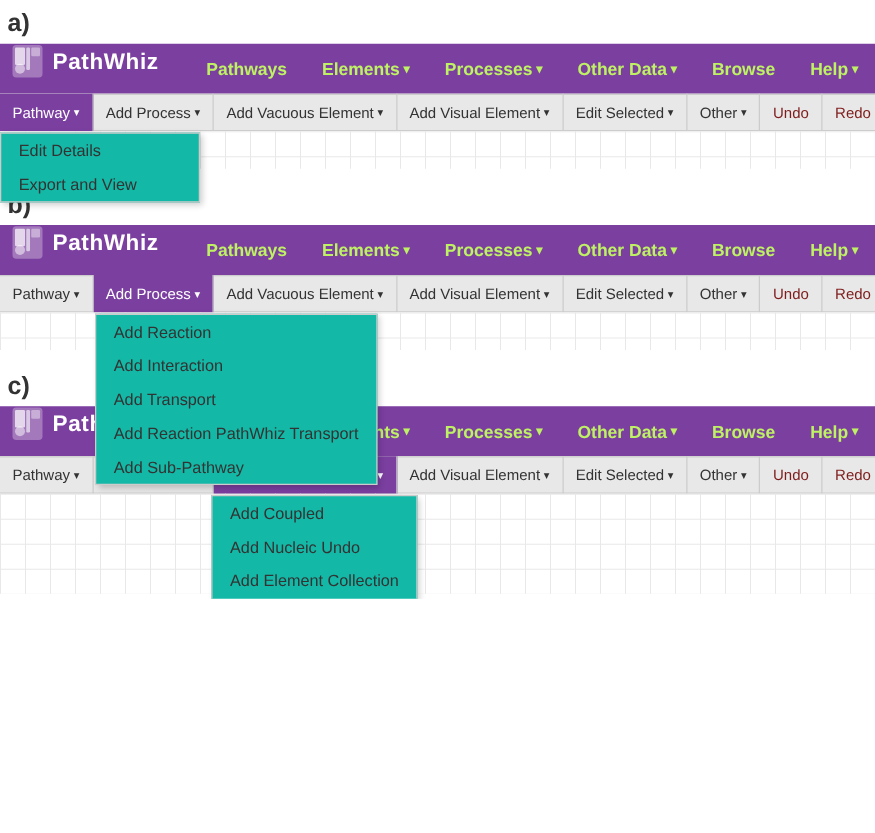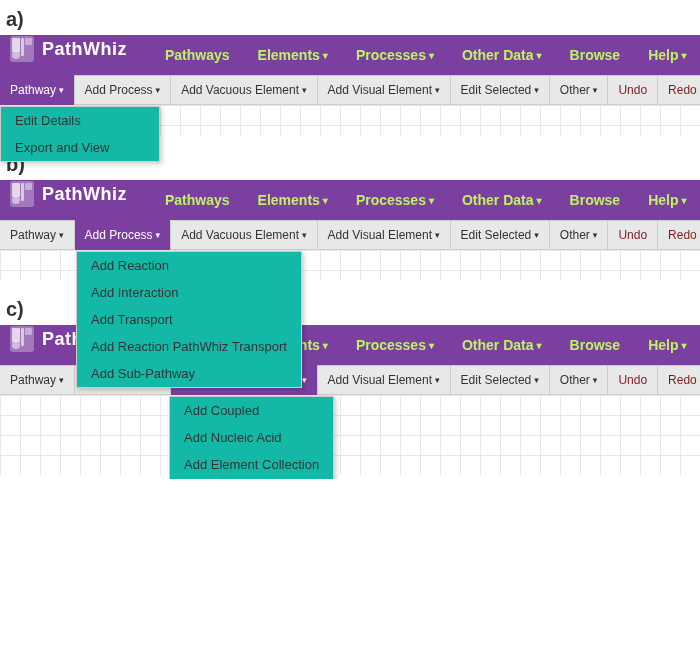--- a/index.html
+++ b/index.html
@@ -296,21 +296,21 @@
     <div class="toolbar-btn">Add Process <span class="caret">▾</span></div>
     <div class="toolbar-btn active">Add Vacuous Element <span class="caret">▾</span></div>
     <div class="toolbar-btn">Add Visual Element <span class="caret">▾</span></div>
     <div class="toolbar-btn">Edit Selected <span class="caret">▾</span></div>
     <div class="toolbar-btn">Other <span class="caret">▾</span></div>
     <div class="toolbar-btn disabled">Undo</div>
     <div class="toolbar-btn disabled">Redo</div>
 
     <div class="dropdown-menu" style="top:30px; left:169px;">
       <div class="dropdown-item">Add Coupled</div>
-      <div class="dropdown-item">Add Nucleic Acid</div>
+      <div class="dropdown-item">Add Nucleic Undo</div>
       <div class="dropdown-item">Add Element Collection</div>
       <div class="dropdown-item">Add Edge</div>
     </div>
   </div>
 
   <div class="canvas-area">
     <div class="canvas-grid" style="height: 80px;"></div>
   </div>
 </div>
 

